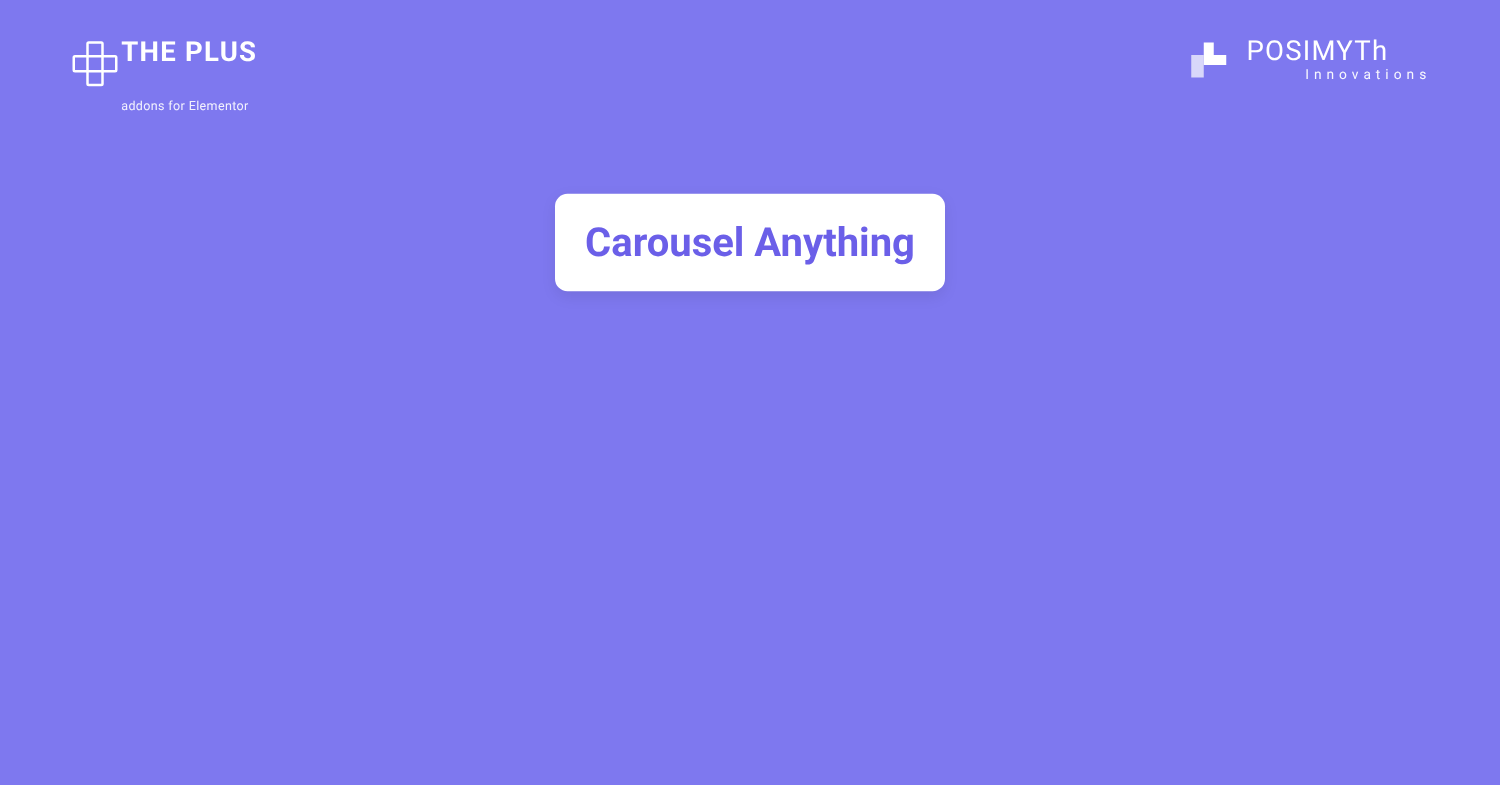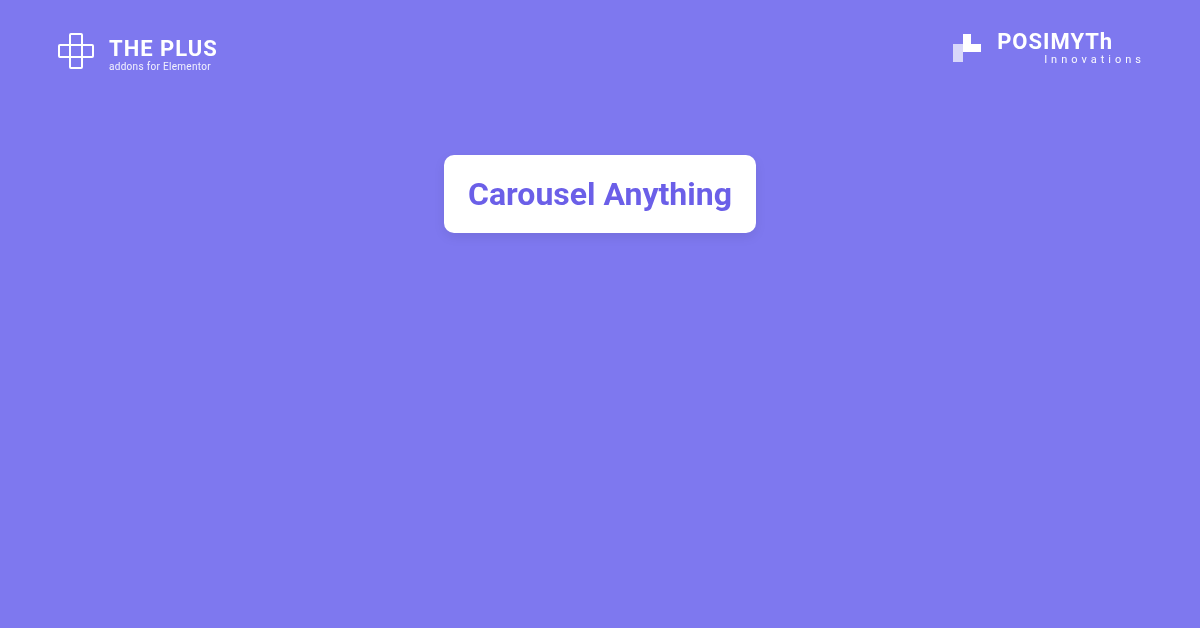--- a/index.html
+++ b/index.html
@@ -16,22 +16,22 @@
       overflow: hidden;
     }
     .header {
       display: flex;
       justify-content: space-between;
       align-items: flex-start;
       padding: 30px 55px;
     }
     .brand-left {
       display: flex;
-      align-items: flex-end;
-      gap: 12px;
+      align-items: flex-start;
+      gap: 0;
     }
     .brand-left-icon {
       display: flex;
       align-items: center;
       justify-content: center;
     }
     .brand-left-text {
       display: flex;
       flex-direction: column;
     }
@@ -39,40 +39,41 @@
       color: #ffffff;
       font-size: 22px;
       font-weight: 700;
       letter-spacing: 1px;
     }
     .brand-left-subtitle {
       color: #ffffff;
       font-size: 10px;
       letter-spacing: 0.3px;
       opacity: 0.9;
+      margin-top: 25px;
     }
     .brand-right {
       display: flex;
       align-items: center;
       gap: 12px;
     }
     .brand-right-icon {
       display: flex;
       align-items: center;
       justify-content: center;
     }
     .brand-right-text {
       display: flex;
       flex-direction: column;
       line-height: 1.1;
     }
     .brand-right-title {
       color: #ffffff;
       font-size: 22px;
-      font-weight: 700;
+      font-weight: 400;
       letter-spacing: 1px;
     }
     .brand-right-subtitle {
       color: #ffffff;
       font-size: 11px;
       letter-spacing: 4px;
       opacity: 0.95;
       margin-left: 47px;
     }
     .content {

